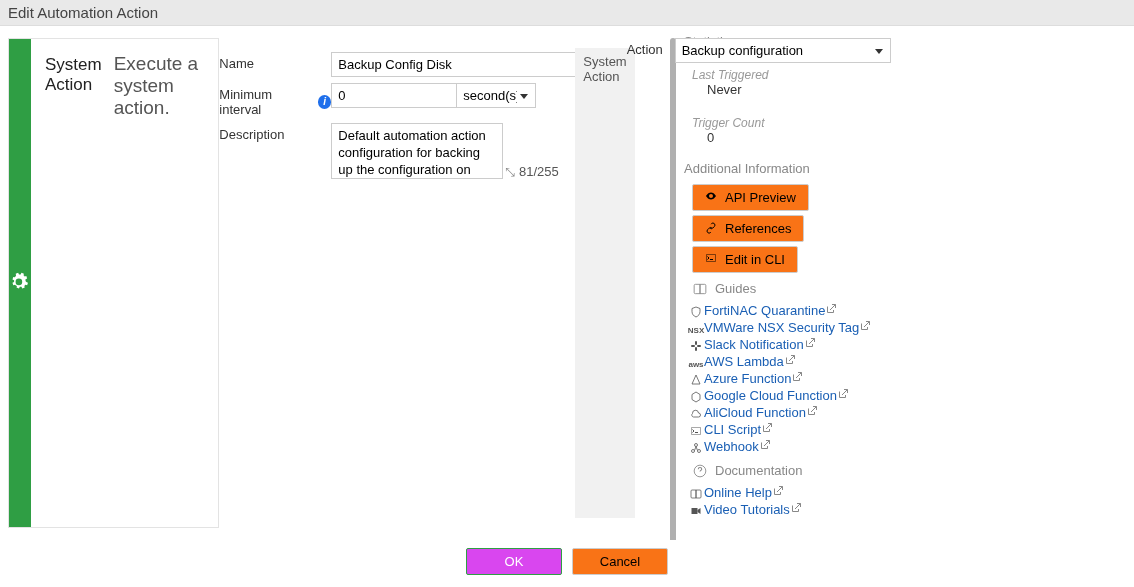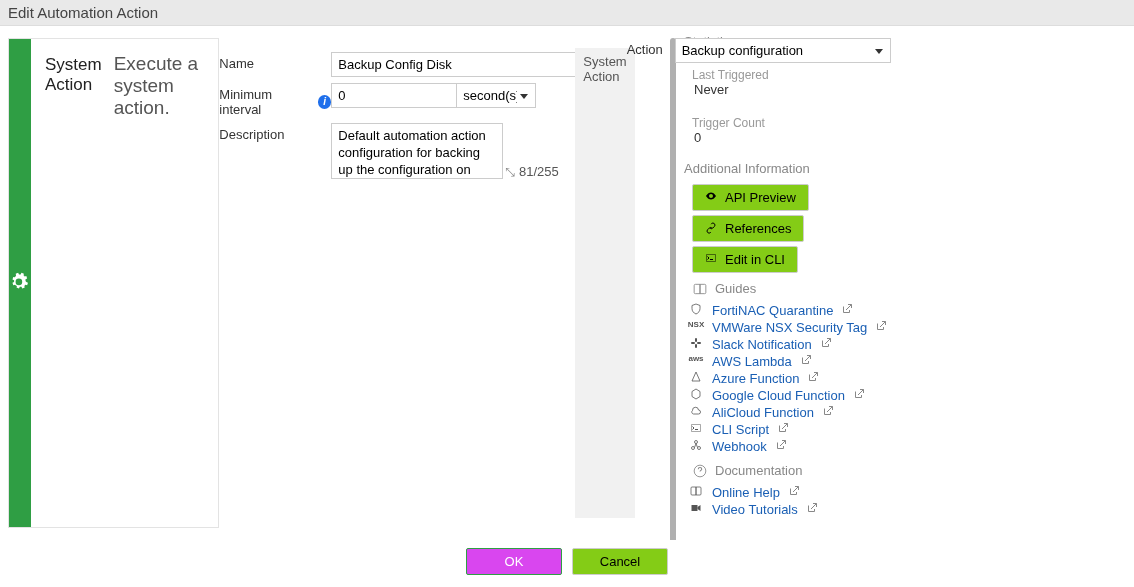--- a/index.html
+++ b/index.html
@@ -40,31 +40,31 @@
 
   textarea.desc { width: 172px; height: 56px; resize: none; line-height: 1.3; }
   .resize-handle { font-size: 12px; color: #888; align-self: flex-end; margin-left: 2px; }
 
   .count { font-size: 13px; color: #555; margin-left: 4px; align-self: flex-end; }
 
   .section-header { background: #f1f1f1; padding: 6px 8px; margin: 10px -8px 10px -8px; color: #555; }
 
   
   .side h3 { font-size: 13px; font-weight: normal; color: #888; margin: 4px 0 4px 0; }
-  .stat-label { font-size: 12px; color: #999; margin-top: 19px; }
-  .stat-value { font-size: 13px; color: #333; margin-top: 0px; margin-left: 2px; }
-
-  .btn { border: 1px solid #ccc; background: #84cc16; padding: 5px 12px; font-size: 13px; cursor: pointer; display: inline-flex; align-items: center; gap: 8px; border-radius: 2px; }
+  .stat-label { font-size: 12px; color: #999; font-style: italic; margin-top: 19px; }
+  .stat-value { font-size: 13px; color: #333; margin-top: 0px; margin-left: 15px; }
+
+  .btn { border: 1px solid #ccc; background: #f97316; padding: 5px 12px; font-size: 13px; cursor: pointer; display: inline-flex; align-items: center; gap: 8px; border-radius: 2px; }
   .btn-stack { display: flex; flex-direction: column; gap: 4px; align-items: flex-start; margin: 8px 0; margin-left: 8px;}
 
   .section-title { display: flex; align-items: center; gap: 8px; color: #888; margin-top: 8px; margin-bottom: 6px; padding-left: 9px; }
   .section-title svg { width: 14px; height: 14px; fill: #888; }
 
   .links { list-style: none; padding: 0; margin: 0 0 0 4px; }
-  .links li { display: flex; align-items: flex-start; gap: 8px; padding: 1px 0; }
+  .links li { display: flex; align-items: flex-end; gap: 0; padding: 1px 0; }
   .links a { color: #1a5fb4; text-decoration: none; font-size: 13px; }
   .links .ik { width: 16px; display: inline-flex; justify-content: center; color: #555; }
   .ext { color: #888; }
   .ext svg, .ik svg { width: 12px; height: 12px; fill: currentColor; }
 
   .footer { display: flex; justify-content: center; gap: 10px; padding: 8px 0 12px 0; }
   .footer .btn { width: 96px; justify-content: center; }
   .btn.primary { background: #d946ef; border-color: #2f9e44; color: #fff; }
 
   svg { overflow: visible; }

